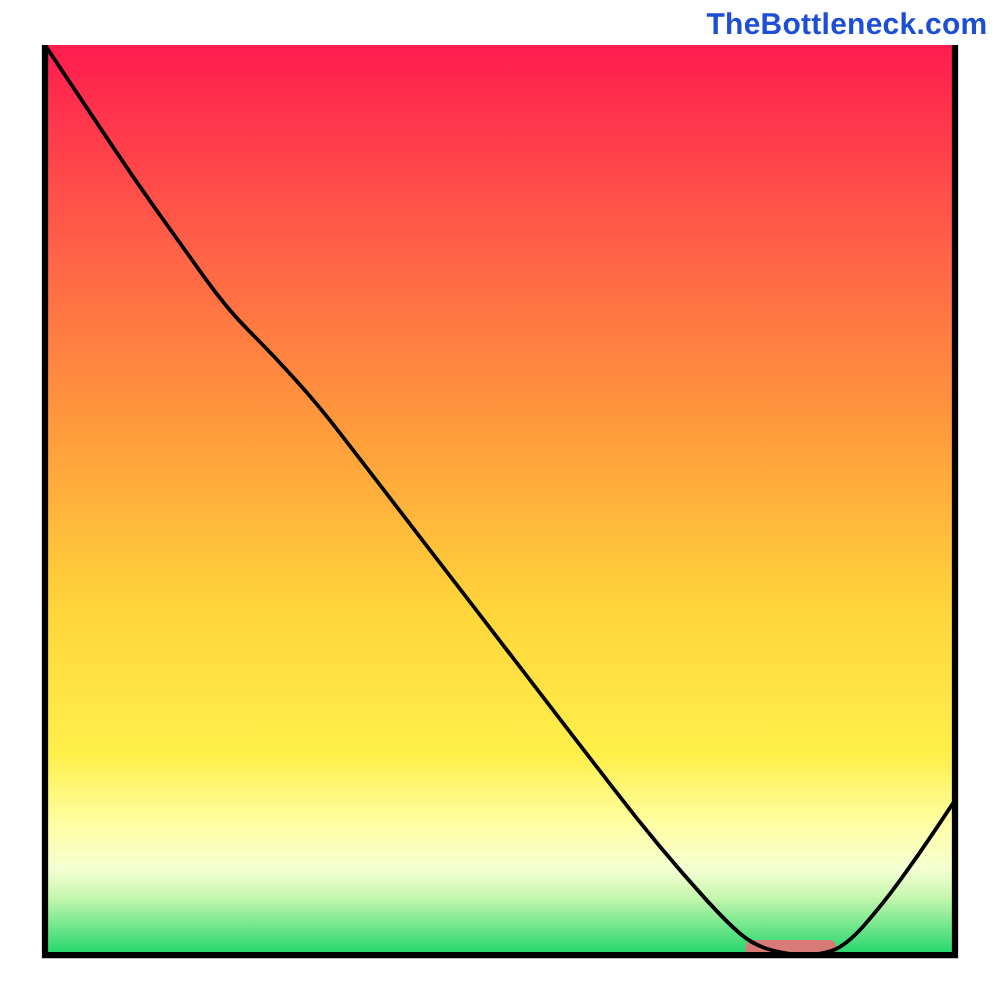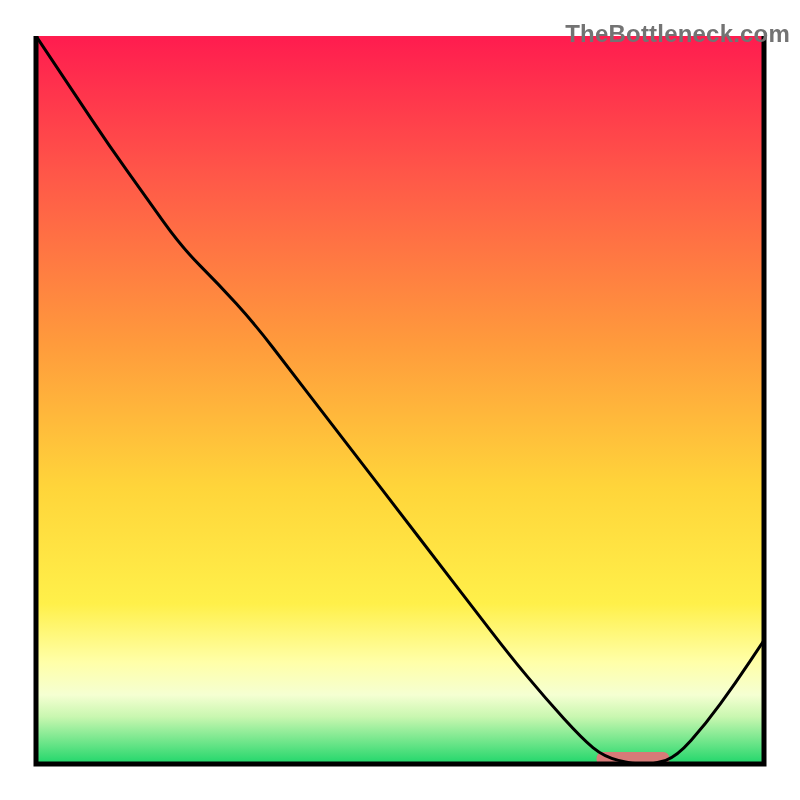--- a/index.html
+++ b/index.html
@@ -11,25 +11,25 @@
     background: #fff;
     font-family: Arial, Helvetica, sans-serif;
   }
   .stage {
     position: relative;
     width: 800px;
     height: 800px;
   }
   .watermark {
     position: absolute;
-    top: 20px;
+    top: 6px;
     right: 10px;
     font-size: 24px;
     font-weight: 600;
-    color: #737373;
+    color: #1d4ed8;
     letter-spacing: 0.2px;
     user-select: none;
   }
   svg {
     display: block;
   }
 </style>
 </head>
 <body>
 

